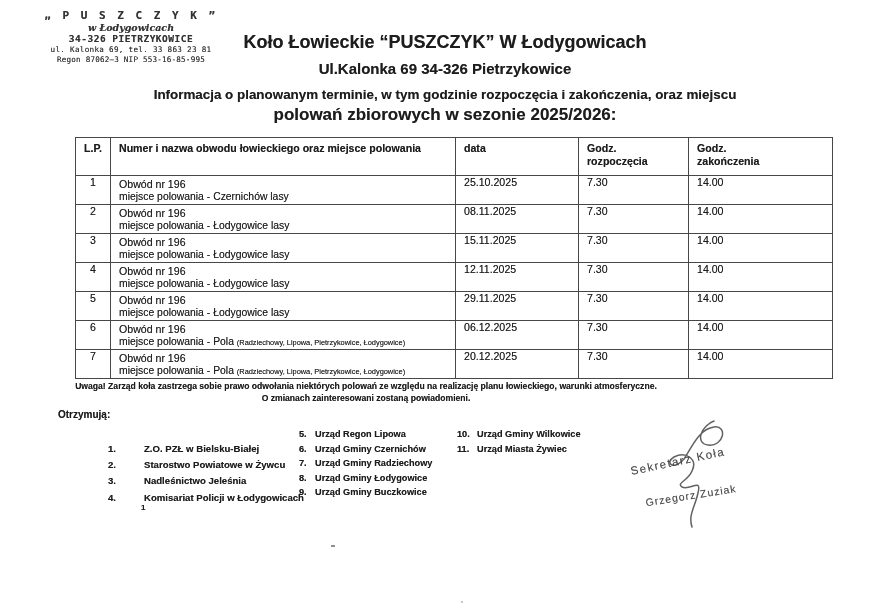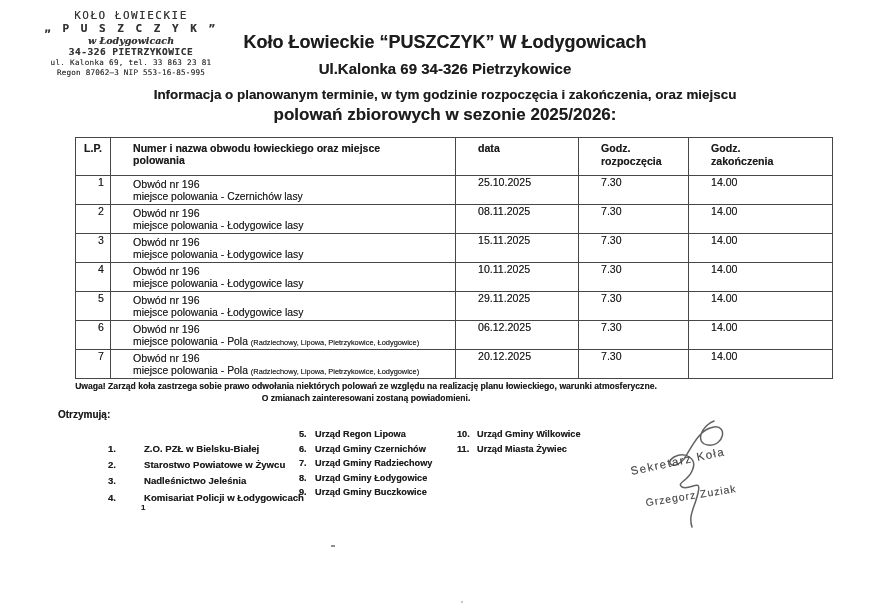--- a/index.html
+++ b/index.html
@@ -20,21 +20,21 @@
   .stamp .s6{font-size:7.6px;line-height:10px;letter-spacing:.2px;}
   
   .hline{position:absolute;left:0;width:890px;text-align:center;font-weight:bold;}
   .org1{top:32px;font-size:18px;}
   .org2{top:60px;font-size:15px;}
   .info1{top:87px;font-size:13.4px;}
   .info2{top:105px;font-size:17px;}
   
   table.tbl{position:absolute;left:75px;top:137px;width:757px;
             border-collapse:collapse;table-layout:fixed;}
-  .tbl th,.tbl td{border:1.5px solid #474747;padding:0 22px;vertical-align:top;
+  .tbl th,.tbl td{border:1.5px solid #474747;padding:0 8px;vertical-align:top;
                   overflow:hidden;}
   .tbl thead th{font-size:10.6px;text-align:left;font-weight:bold;height:33px;padding-top:4px;}
   .tbl thead th.h-lp{text-align:center;padding:4px 2px 0 2px;}
   .tbl thead th.pre{white-space:pre-line;line-height:13px;}
   .tbl tbody td{height:26.5px;font-size:10.6px;font-weight:normal;}
   .lp-cell{text-align:center;padding-top:3px;}
   .name-cell .obwod{padding-top:2px;line-height:13px;}
   .name-cell .miejsce{line-height:12px;font-size:10.4px;}
   .name-cell .sm{font-size:7.4px;}
   .date-cell,.time-cell{padding-top:4px;}
@@ -70,21 +70,20 @@
   .speck{position:absolute;background:#8f8f8f;}
   .speck1{left:331px;top:545px;width:4px;height:2px;}
   .speck2{left:461px;top:601px;width:2px;height:2px;opacity:.5;}
 </style>
 </head>
 <body>
 
 <div class="page">
 
   <div class="stamp">
-    <div class="s1">KOŁO ŁOWIECKIE</div>
     <div class="s2">„ P U S Z C Z Y K ”</div>
     <div class="s3">w Łodygowicach</div>
     <div class="s4">34-326 PIETRZYKOWICE</div>
     <div class="s5">ul. Kalonka 69,  tel. 33 863 23 81</div>
     <div class="s6">Regon 87062—3  NIP 553-16-85-995</div>
   </div>
 
   <div class="hline org1">Koło Łowieckie “PUSZCZYK” W Łodygowicach</div>
   <div class="hline org2">Ul.Kalonka 69  34-326 Pietrzykowice</div>
   <div class="hline info1">Informacja o planowanym terminie, w tym godzinie rozpoczęcia i zakończenia, oraz miejscu</div>
@@ -139,21 +138,21 @@
         <td class="date-cell">15.11.2025</td>
         <td class="time-cell">7.30</td>
         <td class="time-cell">14.00</td>
       </tr>
       <tr>
         <td class="lp-cell">4</td>
         <td class="name-cell">
           <div class="obwod">Obwód nr 196</div>
           <div class="miejsce"><span>miejsce polowania - Łodygowice lasy</span> <span class="sm"></span></div>
         </td>
-        <td class="date-cell">10.11.2025</td>
+        <td class="date-cell">12.11.2025</td>
         <td class="time-cell">7.30</td>
         <td class="time-cell">14.00</td>
       </tr>
       <tr>
         <td class="lp-cell">5</td>
         <td class="name-cell">
           <div class="obwod">Obwód nr 196</div>
           <div class="miejsce"><span>miejsce polowania - Łodygowice lasy</span> <span class="sm"></span></div>
         </td>
         <td class="date-cell">29.11.2025</td>

